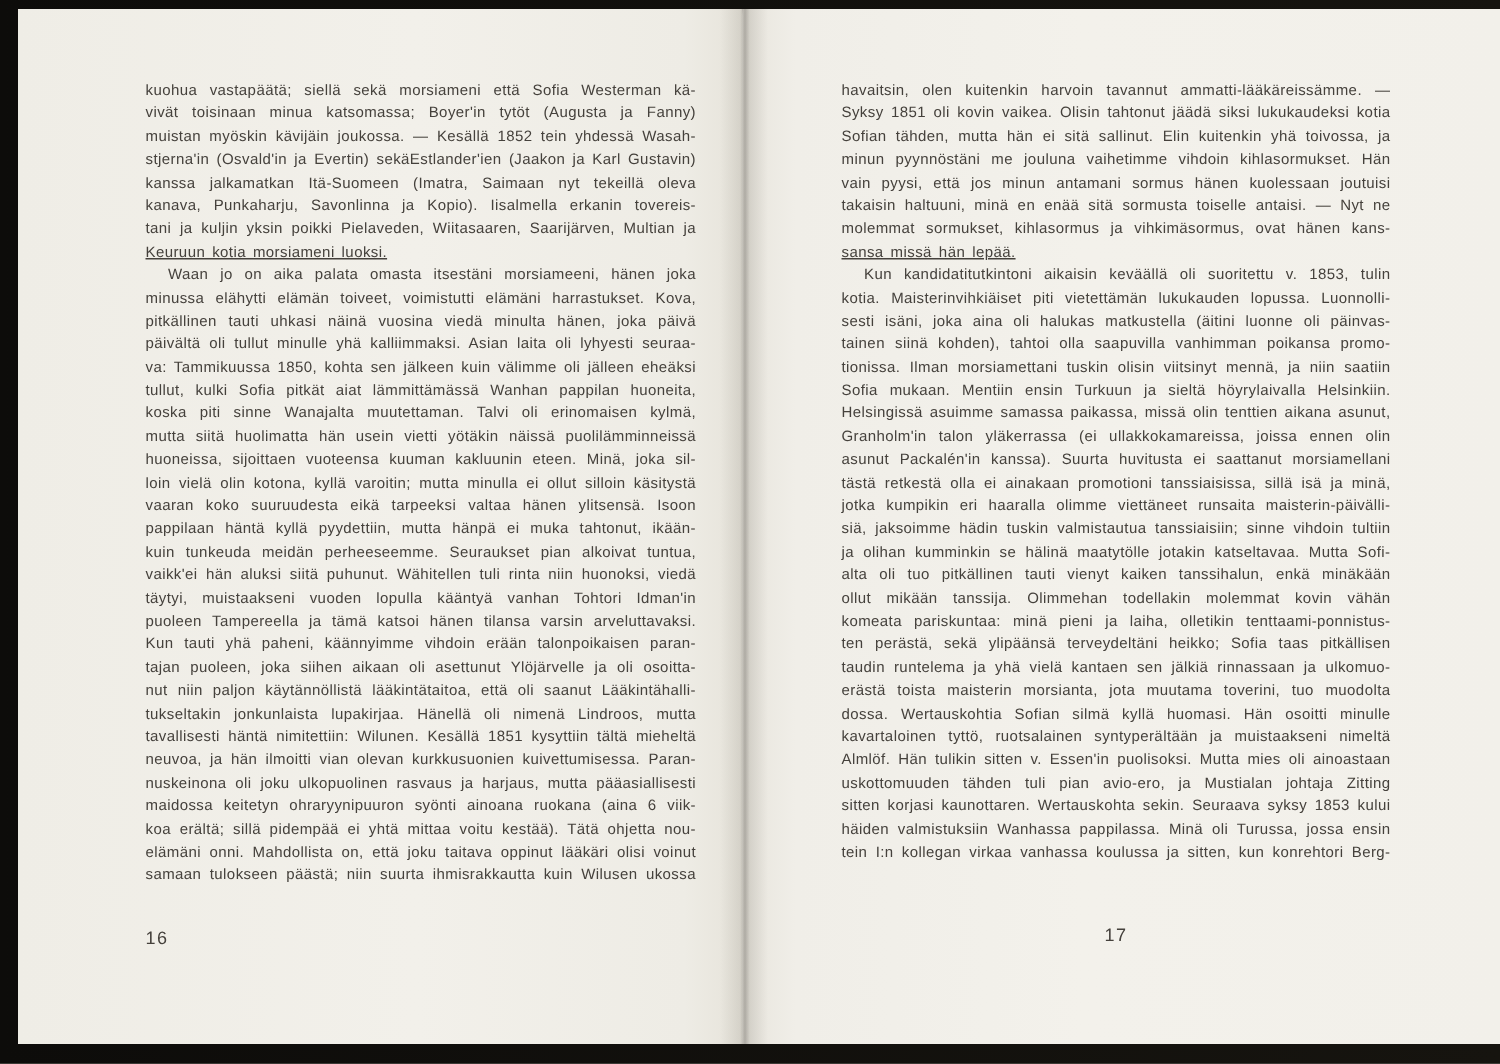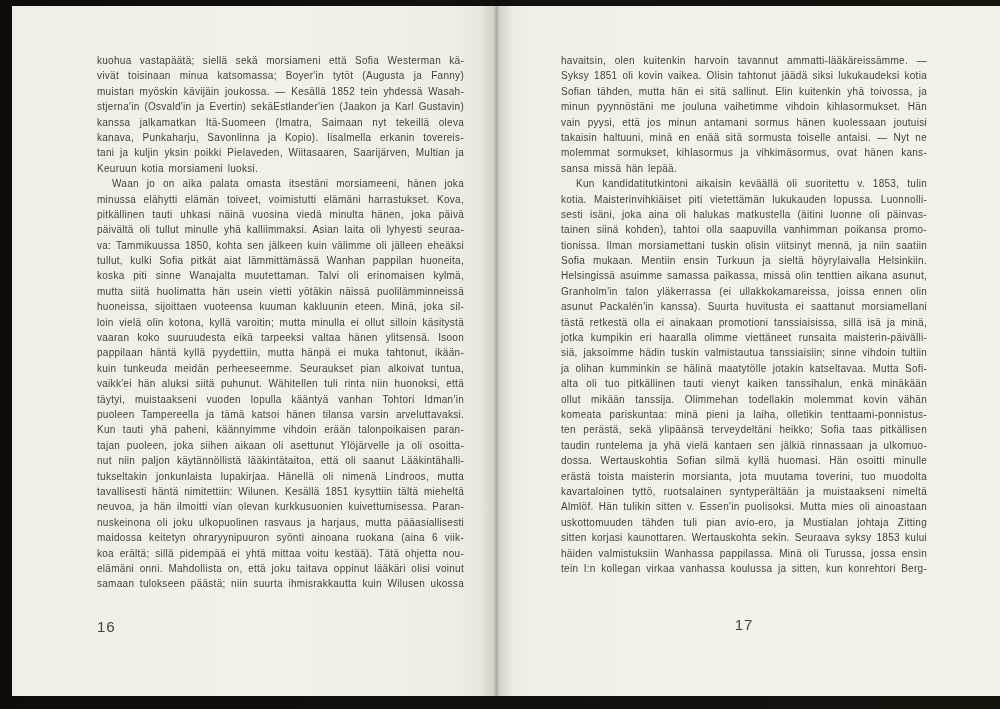--- a/index.html
+++ b/index.html
@@ -69,28 +69,29 @@
   .paragraph { margin: 0; }
   .line {
     text-align: justify;
     text-align-last: justify;
     white-space: normal;
     height: 15.4px;
     overflow: visible;
   }
   .paragraph.complete .line:last-child {
     text-align-last: left;
+    text-decoration: underline;
   }
   .paragraph.indented .line:first-child {
     text-indent: 15px;
   }
   .page-number {
     position: absolute;
     color: #45413c;
-    font-size: 15px;
+    font-size: 12px;
     letter-spacing: 1px;
   }
   .page-number-left {
     left: 85px;
     top: 612px;
   }
   .page-number-right {
     left: 549px;
     width: 366px;
     top: 610px;
@@ -125,21 +126,21 @@
           <div class="line">päivältä oli tullut minulle yhä kalliimmaksi. Asian laita oli lyhyesti seuraa-</div>
           <div class="line">va: Tammikuussa 1850, kohta sen jälkeen kuin välimme oli jälleen eheäksi</div>
           <div class="line">tullut, kulki Sofia pitkät aiat lämmittämässä Wanhan pappilan huoneita,</div>
           <div class="line">koska piti sinne Wanajalta muutettaman. Talvi oli erinomaisen kylmä,</div>
           <div class="line">mutta siitä huolimatta hän usein vietti yötäkin näissä puolilämminneissä</div>
           <div class="line">huoneissa, sijoittaen vuoteensa kuuman kakluunin eteen. Minä, joka sil-</div>
           <div class="line">loin vielä olin kotona, kyllä varoitin; mutta minulla ei ollut silloin käsitystä</div>
           <div class="line">vaaran koko suuruudesta eikä tarpeeksi valtaa hänen ylitsensä. Isoon</div>
           <div class="line">pappilaan häntä kyllä pyydettiin, mutta hänpä ei muka tahtonut, ikään-</div>
           <div class="line">kuin tunkeuda meidän perheeseemme. Seuraukset pian alkoivat tuntua,</div>
-          <div class="line">vaikk'ei hän aluksi siitä puhunut. Wähitellen tuli rinta niin huonoksi, että</div>
+          <div class="line">vaikk'ei hän aluksi siitä puhunut. Wähitellen tuli rinta niin huonoksi, viedä</div>
           <div class="line">täytyi, muistaakseni vuoden lopulla kääntyä vanhan Tohtori Idman'in</div>
           <div class="line">puoleen Tampereella ja tämä katsoi hänen tilansa varsin arveluttavaksi.</div>
           <div class="line">Kun tauti yhä paheni, käännyimme vihdoin erään talonpoikaisen paran-</div>
           <div class="line">tajan puoleen, joka siihen aikaan oli asettunut Ylöjärvelle ja oli osoitta-</div>
           <div class="line">nut niin paljon käytännöllistä lääkintätaitoa, että oli saanut Lääkintähalli-</div>
           <div class="line">tukseltakin jonkunlaista lupakirjaa. Hänellä oli nimenä Lindroos, mutta</div>
           <div class="line">tavallisesti häntä nimitettiin: Wilunen. Kesällä 1851 kysyttiin tältä mieheltä</div>
           <div class="line">neuvoa, ja hän ilmoitti vian olevan kurkkusuonien kuivettumisessa. Paran-</div>
           <div class="line">nuskeinona oli joku ulkopuolinen rasvaus ja harjaus, mutta pääasiallisesti</div>
           <div class="line">maidossa keitetyn ohraryynipuuron syönti ainoana ruokana (aina 6 viik-</div>
@@ -172,22 +173,22 @@
           <div class="line">asunut Packalén'in kanssa). Suurta huvitusta ei saattanut morsiamellani</div>
           <div class="line">tästä retkestä olla ei ainakaan promotioni tanssiaisissa, sillä isä ja minä,</div>
           <div class="line">jotka kumpikin eri haaralla olimme viettäneet runsaita maisterin-päivälli-</div>
           <div class="line">siä, jaksoimme hädin tuskin valmistautua tanssiaisiin; sinne vihdoin tultiin</div>
           <div class="line">ja olihan kumminkin se hälinä maatytölle jotakin katseltavaa. Mutta Sofi-</div>
           <div class="line">alta oli tuo pitkällinen tauti vienyt kaiken tanssihalun, enkä minäkään</div>
           <div class="line">ollut mikään tanssija. Olimmehan todellakin molemmat kovin vähän</div>
           <div class="line">komeata pariskuntaa: minä pieni ja laiha, olletikin tenttaami-ponnistus-</div>
           <div class="line">ten perästä, sekä ylipäänsä terveydeltäni heikko; Sofia taas pitkällisen</div>
           <div class="line">taudin runtelema ja yhä vielä kantaen sen jälkiä rinnassaan ja ulkomuo-</div>
+          <div class="line">erästä toista maisterin morsianta, jota muutama toverini, tuo muodolta</div>
           <div class="line">dossa. Wertauskohtia Sofian silmä kyllä huomasi. Hän osoitti minulle</div>
-          <div class="line">erästä toista maisterin morsianta, jota muutama toverini, tuo muodolta</div>
           <div class="line">kavartaloinen tyttö, ruotsalainen syntyperältään ja muistaakseni nimeltä</div>
           <div class="line">Almlöf. Hän tulikin sitten v. Essen'in puolisoksi. Mutta mies oli ainoastaan</div>
           <div class="line">uskottomuuden tähden tuli pian avio-ero, ja Mustialan johtaja Zitting</div>
           <div class="line">sitten korjasi kaunottaren. Wertauskohta sekin. Seuraava syksy 1853 kului</div>
           <div class="line">häiden valmistuksiin Wanhassa pappilassa. Minä oli Turussa, jossa ensin</div>
           <div class="line">tein I:n kollegan virkaa vanhassa koulussa ja sitten, kun konrehtori Berg-</div>
         </div>
       </div>
 
     <div class="page-number page-number-left">16</div>

